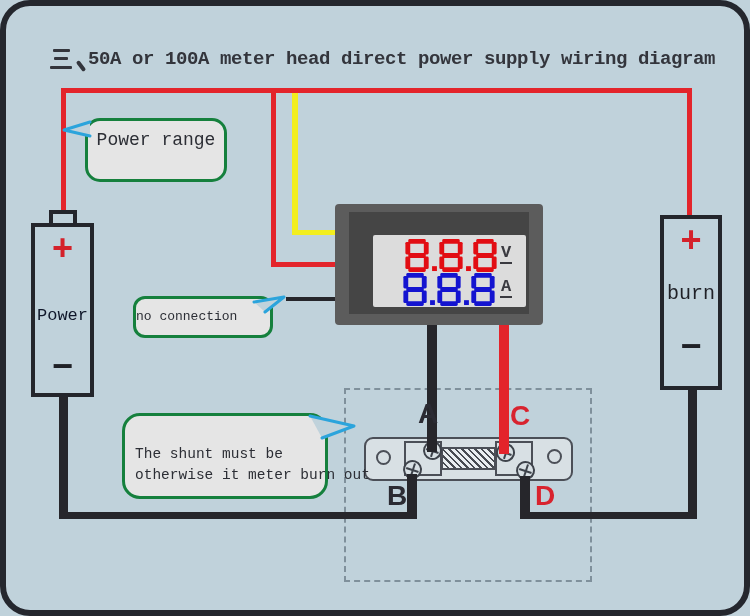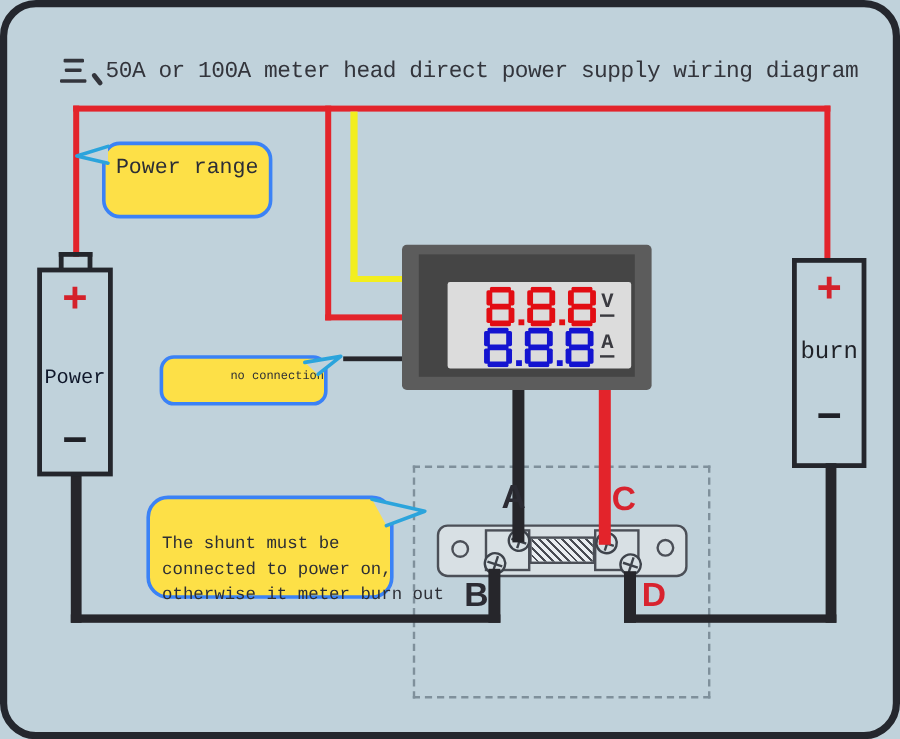--- a/index.html
+++ b/index.html
@@ -14,21 +14,21 @@
   .sr-only{position:absolute;width:1px;height:1px;overflow:hidden;clip:rect(0 0 0 0);white-space:nowrap;}
 
   
   .title-row{position:absolute;left:0;top:0;z-index:7;}
   .cn-icon{position:absolute;left:50px;top:49px;width:26px;height:22px;}
   .cn-icon i{position:absolute;background:#33353c;height:3px;border-radius:1px;}
   .cn-icon .b1{top:0;left:3px;width:17px;}
   .cn-icon .b2{top:8px;left:4px;width:14px;}
   .cn-icon .b3{top:17px;left:0;width:22px;}
   .cn-tick{position:absolute;left:79px;top:60px;width:4px;height:12px;background:#33353c;border-radius:2px;transform:rotate(-38deg);}
-  .page-title{position:absolute;left:88px;top:48px;font-size:19px;letter-spacing:-.4px;color:#33353c;white-space:nowrap;font-weight:400;}
+  .page-title{position:absolute;left:88px;top:48px;font-size:19px;letter-spacing:-.4px;color:#33353c;white-space:nowrap;font-weight:700;}
 
   
   .wire{position:absolute;z-index:4;}
   .red{background:#e3242b;}
   .yellow{background:#f2ee1e;}
   .blackw{background:#26262b;}
 
   
   .comp-box{position:absolute;box-sizing:border-box;border:4px solid #24262c;z-index:5;}
   .comp-text{position:absolute;z-index:6;text-align:center;}
@@ -47,29 +47,29 @@
   .shunt-hatch{position:absolute;left:441px;top:447px;width:55px;height:23px;box-sizing:border-box;border:2px solid #4b4f57;z-index:2;
     background:repeating-linear-gradient(45deg,#e9eef1 0 3px,#474b52 3px 4.6px);}
   .shunt-hole{position:absolute;width:15px;height:15px;box-sizing:border-box;border:2px solid #4b4f57;border-radius:50%;z-index:3;}
   .screw{position:absolute;width:19px;height:19px;box-sizing:border-box;border:2px solid #3e434b;border-radius:50%;background:#d8e0e4;z-index:3;transform:rotate(18deg);}
   .screw i{position:absolute;background:#3e434b;}
   .screw .h{left:1px;top:7px;width:13px;height:2px;}
   .screw .v{left:7px;top:1px;width:2px;height:13px;}
   .terminal-label{position:absolute;z-index:6;width:40px;text-align:center;font-family:"Liberation Sans","DejaVu Sans",sans-serif;font-size:28px;font-weight:bold;line-height:1;}
 
   
-  .bubble{position:absolute;box-sizing:border-box;border:3px solid #3b82f6;border-radius:15px;background:#fde047;z-index:6;}
+  .bubble{position:absolute;box-sizing:border-box;border:3px solid #15803d;border-radius:15px;background:#e5e5e5;z-index:6;}
   .bubble-tail{position:absolute;z-index:7;}
 
   .pr-bubble{left:85px;top:118px;width:142px;height:64px;}
   .pr-label{position:absolute;left:0;top:9px;width:100%;text-align:center;font-size:18px;color:#2c2e35;}
   .pr-value{position:absolute;left:0;top:30px;width:100%;text-align:center;font-size:25px;font-weight:bold;color:#d62a31;font-family:"Liberation Sans","DejaVu Sans",sans-serif;}
 
   .nc-bubble{left:133px;top:296px;width:140px;height:42px;border-radius:12px;}
-  .nc-label{position:absolute;left:0;top:10px;width:100%;text-align:right;font-size:10px;color:#2c2e35;}
+  .nc-label{position:absolute;left:0;top:10px;width:100%;text-align:left;font-size:13px;color:#2c2e35;}
 
   .warn-bubble{left:122px;top:413px;width:206px;height:86px;border-radius:18px;}
   .warn-lines{position:absolute;left:10px;top:8px;font-size:14.5px;line-height:21px;color:#2c2e35;white-space:nowrap;margin-top:20px;}
 </style>
 </head>
 <body>
 
 <div class="stage">
 
   <svg width="0" height="0" style="position:absolute" aria-hidden="true">
@@ -191,21 +191,20 @@
   <div class="bubble nc-bubble">
     <span class="nc-label">no connection</span>
   </div>
   <svg class="bubble-tail" style="left:246px;top:287px;" width="44" height="30">
     <path d="M8 15 L38 10 L19 25" fill="#c0d2db" stroke="#2ba4dc" stroke-width="3" stroke-linejoin="round" stroke-linecap="round"></path>
   </svg>
 
   <div class="bubble warn-bubble">
     <div class="warn-lines">
       <div>The shunt must be</div>
-      <div>connected to power on,</div>
       <div>otherwise it meter burn out</div>
     </div>
   </div>
   <svg class="bubble-tail" style="left:298px;top:404px;" width="62" height="42">
     <path d="M12 12 L56 22 L24 34" fill="#c0d2db" stroke="#2ba4dc" stroke-width="3" stroke-linejoin="round" stroke-linecap="round"></path>
   </svg>
 
   <div class="outer-border"></div>
 </div>
 

